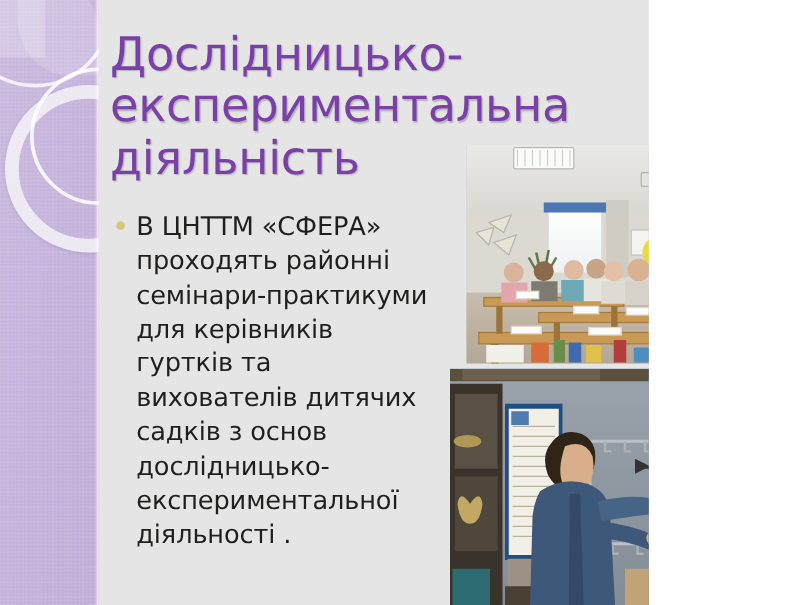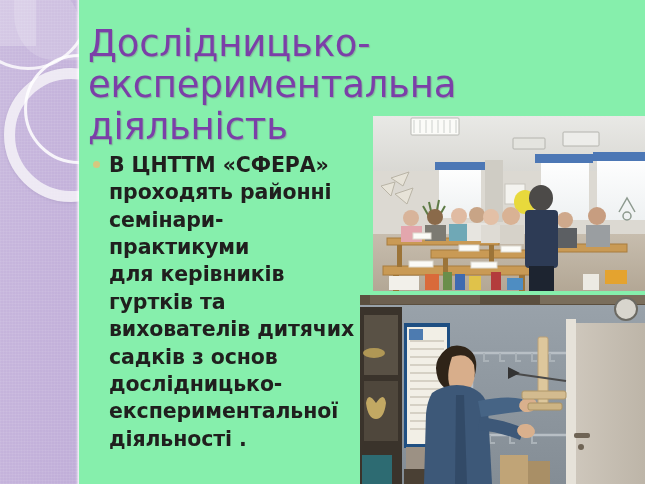--- a/index.html
+++ b/index.html
@@ -9,23 +9,23 @@
   }
   body {
     width: 645px;
     height: 484px;
     overflow: hidden;
     font-family: "Liberation Sans", sans-serif;
   }
 
   .slide {
     position: relative;
-    width: 645px;
+    width: 519px;
     height: 484px;
-    background: #86efac;
+    background: #e5e5e5;
     overflow: hidden;
   }
 
   
   .sidebar {
     position: absolute;
     left: 0;
     top: 0;
     width: 79px;
     height: 484px;
@@ -108,23 +108,22 @@
     font-weight: 400;
     letter-spacing: -0.2px;
     text-shadow: 1px 1px 1px rgba(120,120,130,0.45);
     white-space: pre-line;
   }
 
   
   .body-block {
     position: absolute;
     left: 93px;
-    top: 152px;
+    top: 168px;
     width: 265px;
-    font-weight: bold;
   }
   .bullet-row {
     display: flex;
     align-items: flex-start;
   }
   .bullet-dot {
     flex: 0 0 auto;
     width: 7px;
     height: 7px;
     border-radius: 50%;

